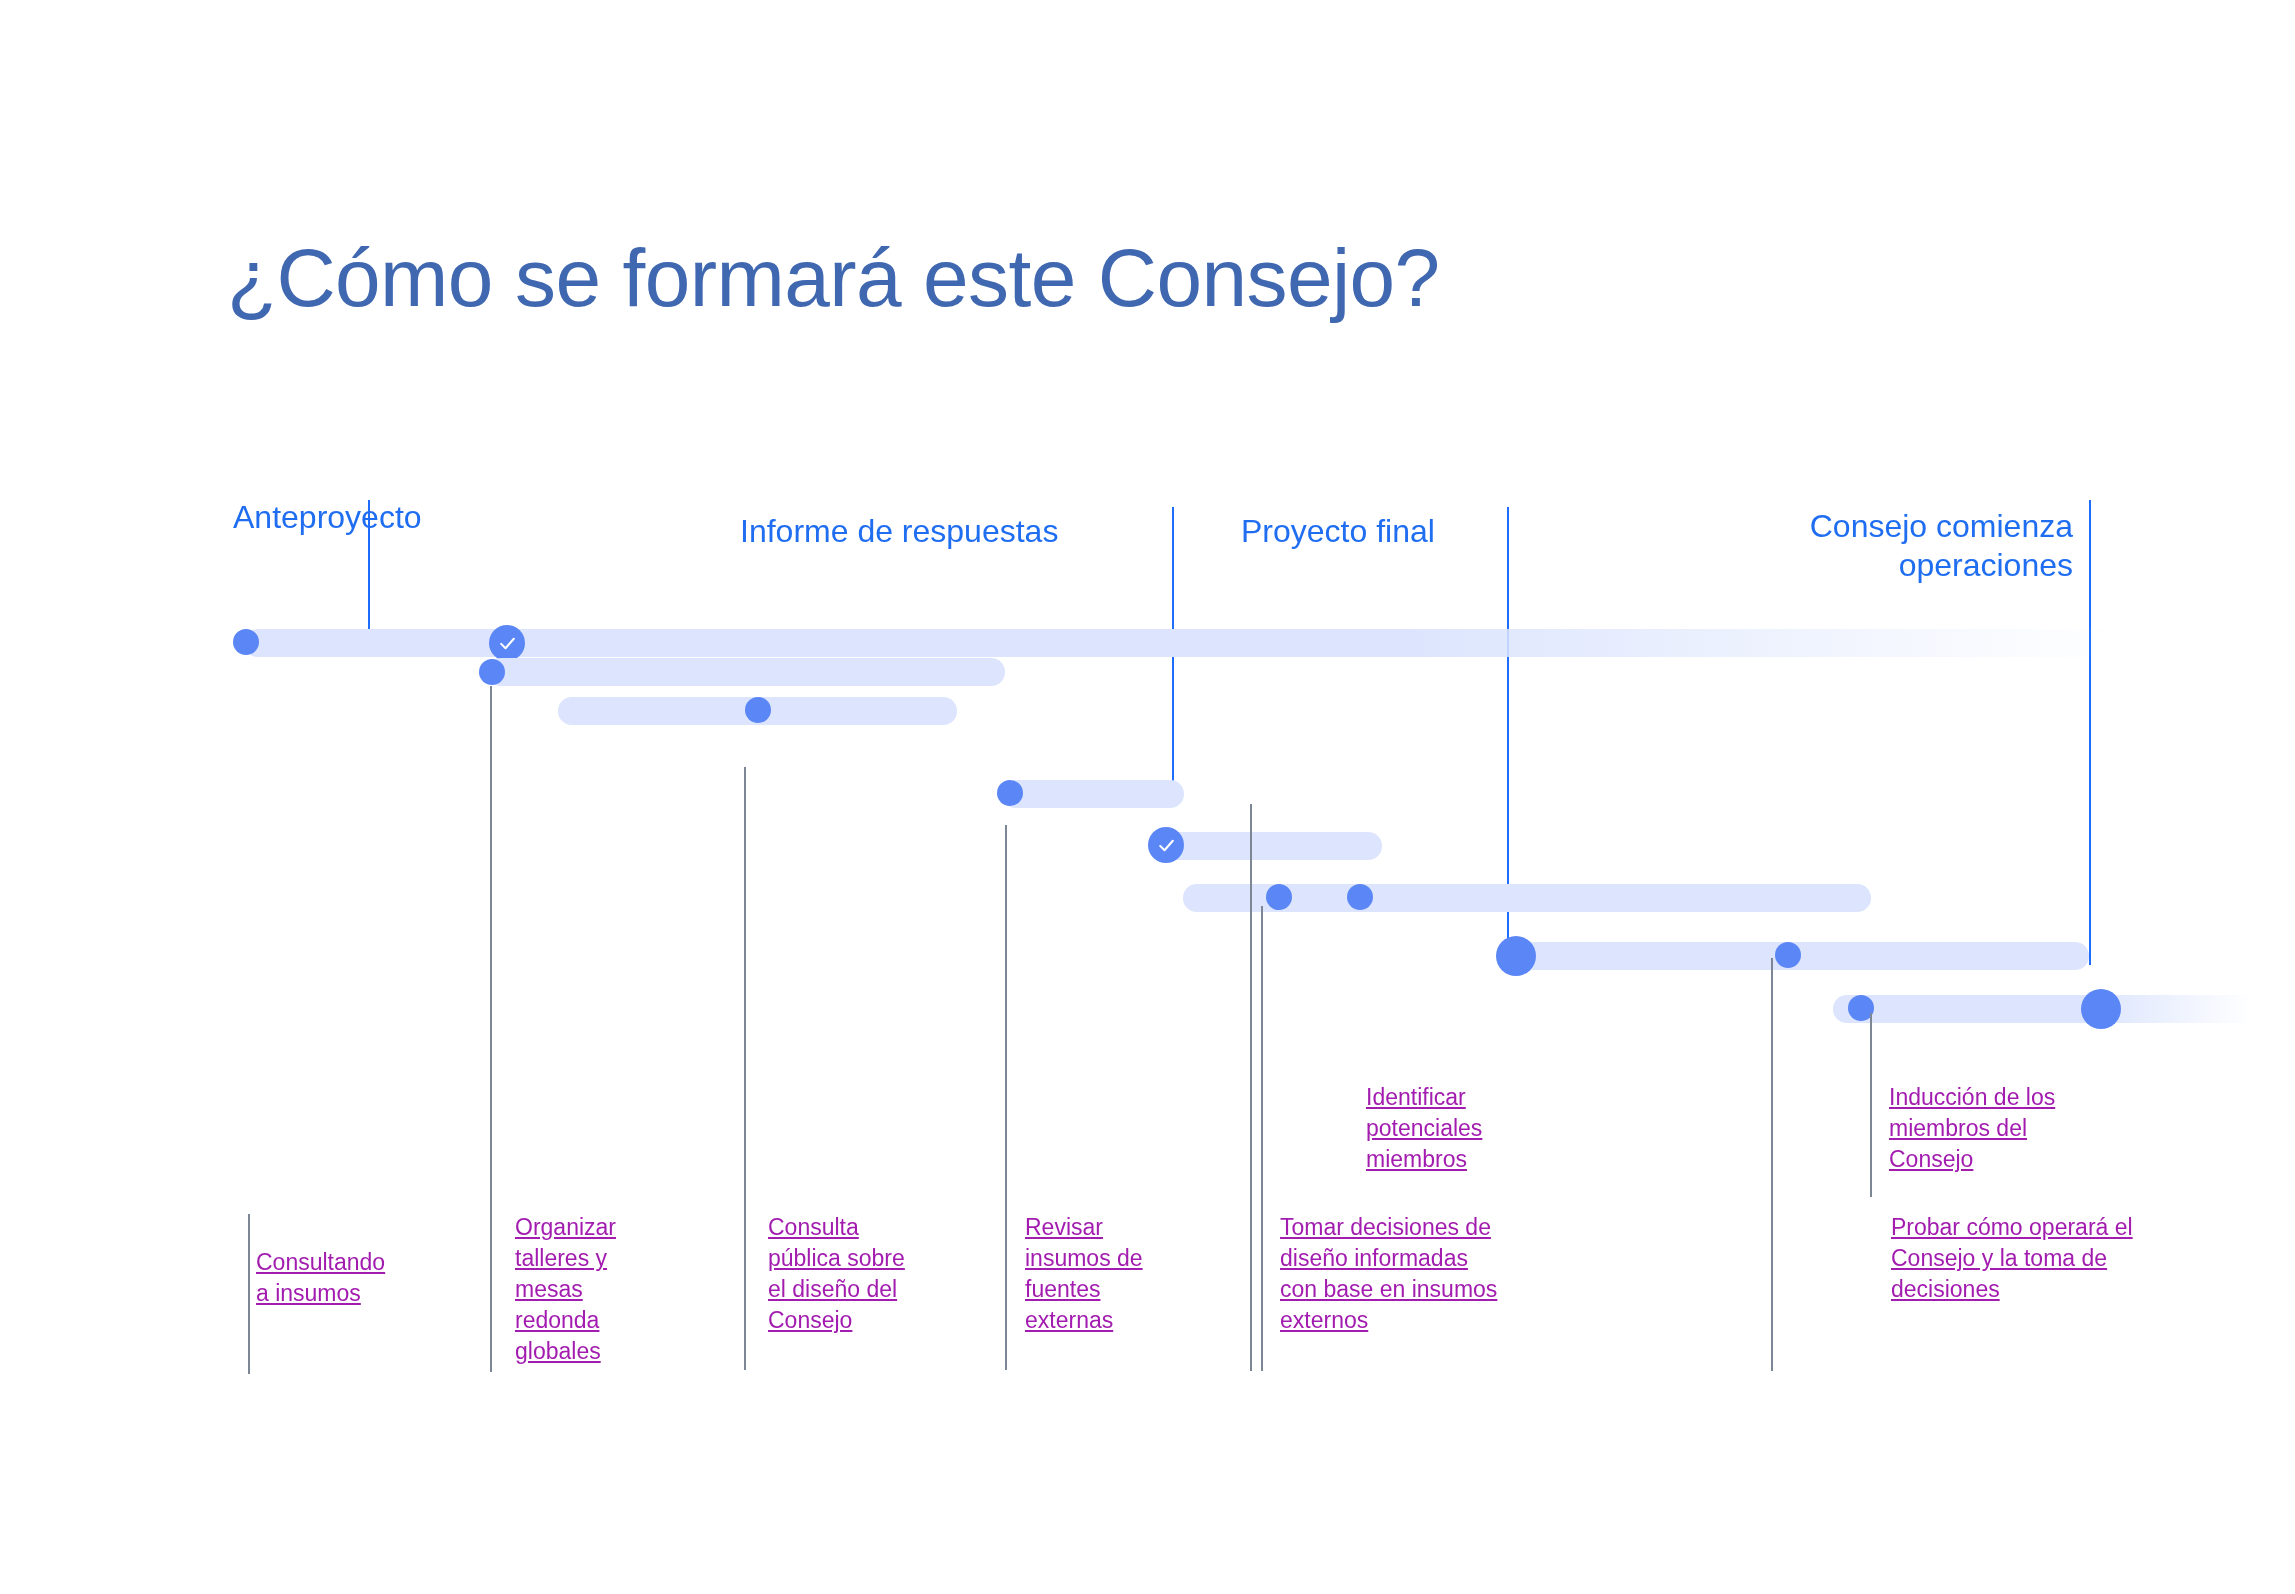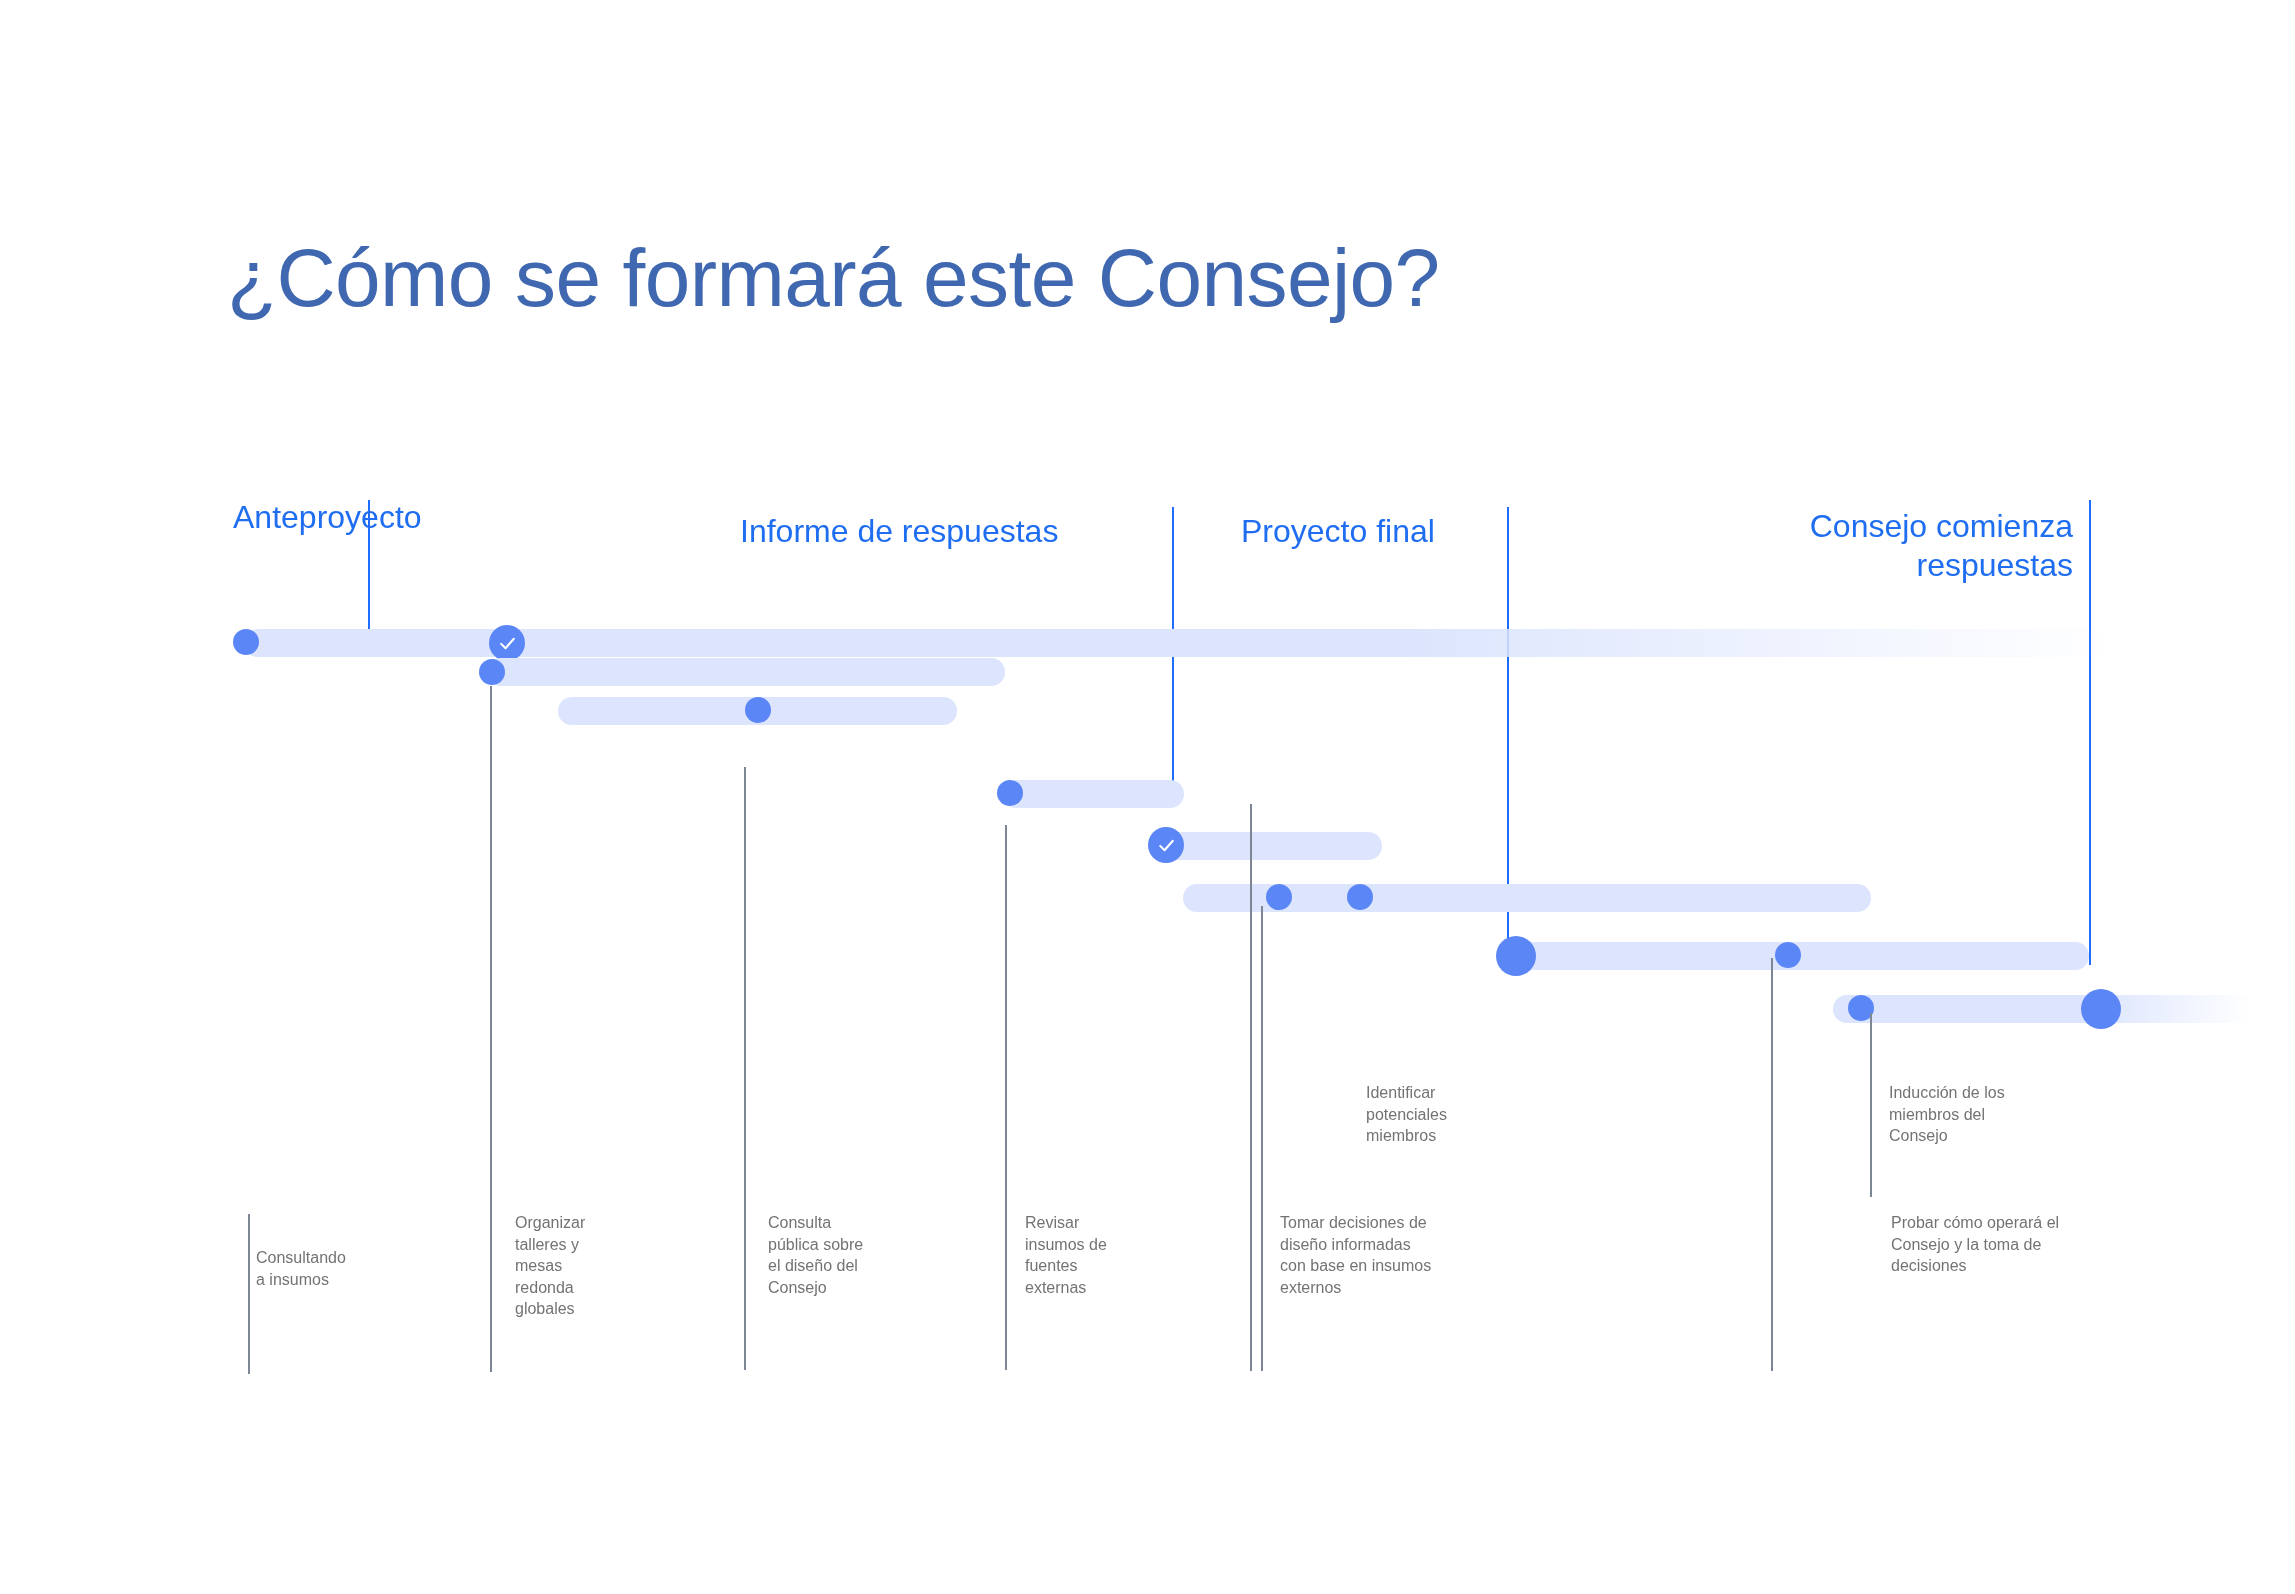--- a/index.html
+++ b/index.html
@@ -65,25 +65,26 @@
   .dot .chk svg{display:block;}
 
   
   .cap-line{
     position:absolute;
     width:2.2px;
     background:#7d8694;
   }
   .caption{
     position:absolute;
-    font-size:16px;
+    font-size:23px;
     line-height:1.35;
-    color:#737373;
+    color:#a21caf;
     font-weight:400;
     white-space:pre-line;
+    text-decoration:underline;
   }
 </style>
 </head>
 <body>
 
 <div class="stage">
 
   <div class="title">¿Cómo se formará este Consejo?</div>
 
   <div id="milestones-layer">
@@ -94,21 +95,21 @@
       <div class="milestone">
         <div class="ms-label" style="left: 727px; top: 512px; text-align: right;">Informe de respuestas</div>
         <div class="ms-line" style="left: 1159px; top: 507px; height: 286px;"></div>
       </div>
       <div class="milestone">
         <div class="ms-label" style="left: 1228px; top: 512px; text-align: center;">Proyecto final</div>
         <div class="ms-line" style="left: 1494px; top: 507px; height: 460px;"></div>
       </div>
       <div class="milestone">
         <div class="ms-label" style="left: 1746px; top: 507px; text-align: right; width: 314px; white-space: pre-line;">Consejo comienza
-respuestas</div>
+operaciones</div>
         <div class="ms-line" style="left: 2076px; top: 500px; height: 465px;"></div>
       </div>
     </div>
 
   <div id="bars-layer">
       <div class="bar-wrap">
         <div class="bar fade" style="left: 231px; top: 629px; width: 1873px;"></div>
         <div class="dot" style="width: 26.4px; height: 26.4px; left: 220px; top: 629px;"></div>
         <div class="dot" style="width: 36px; height: 36px; left: 476px; top: 625px;">
           <span class="chk">

